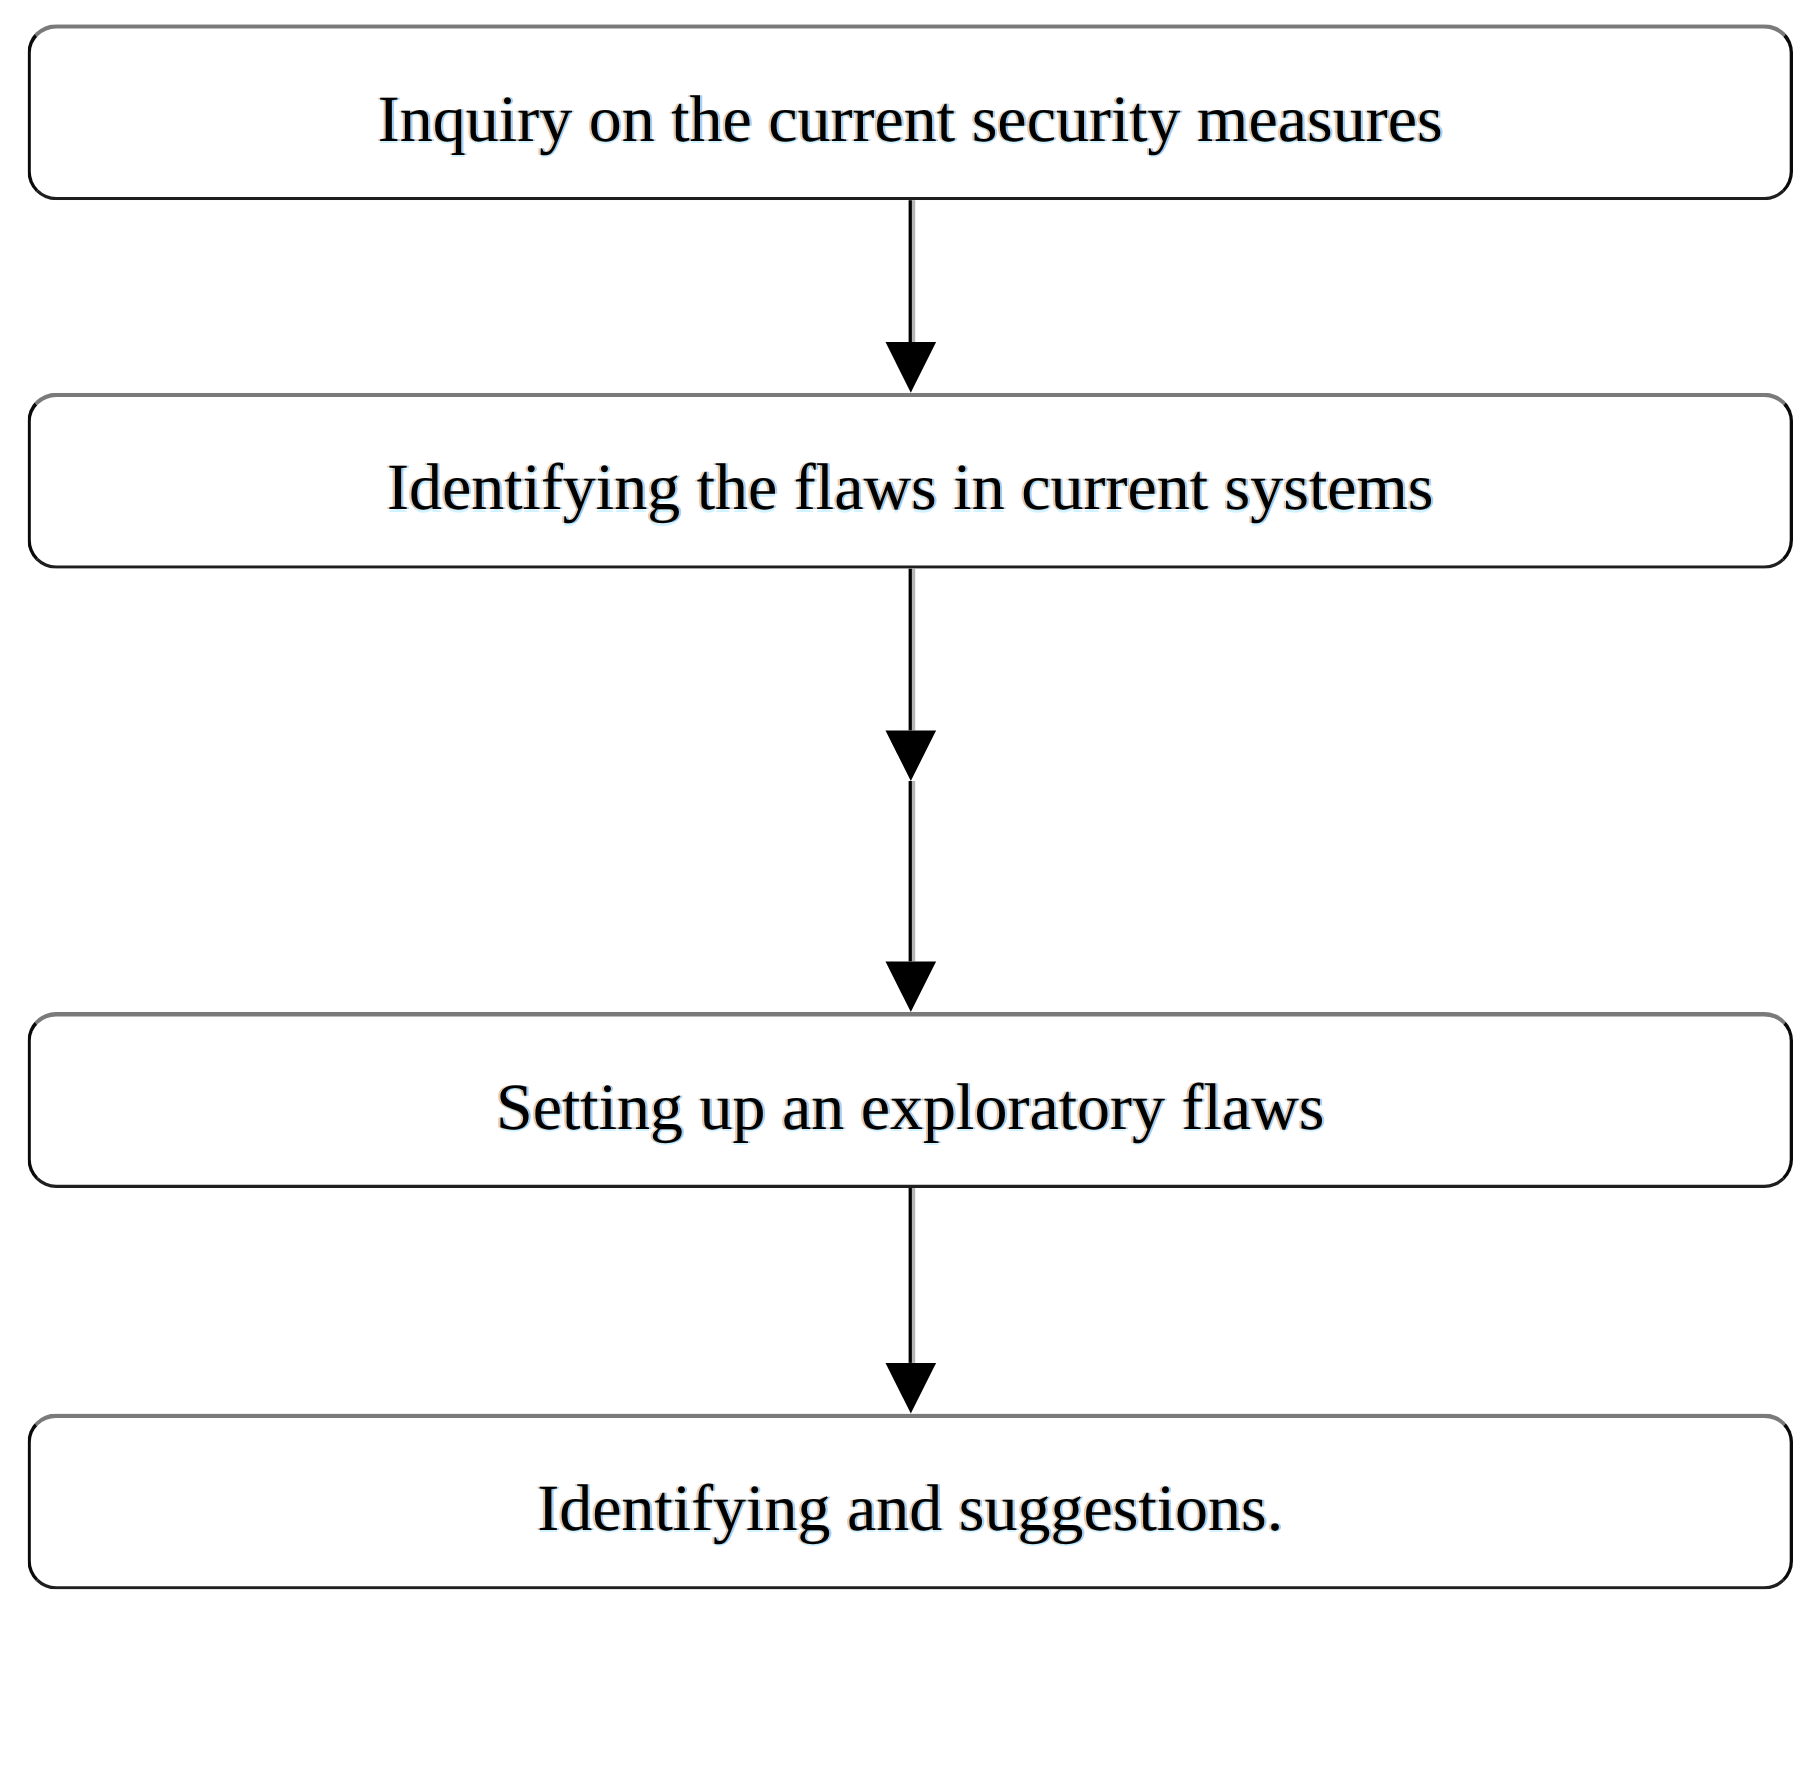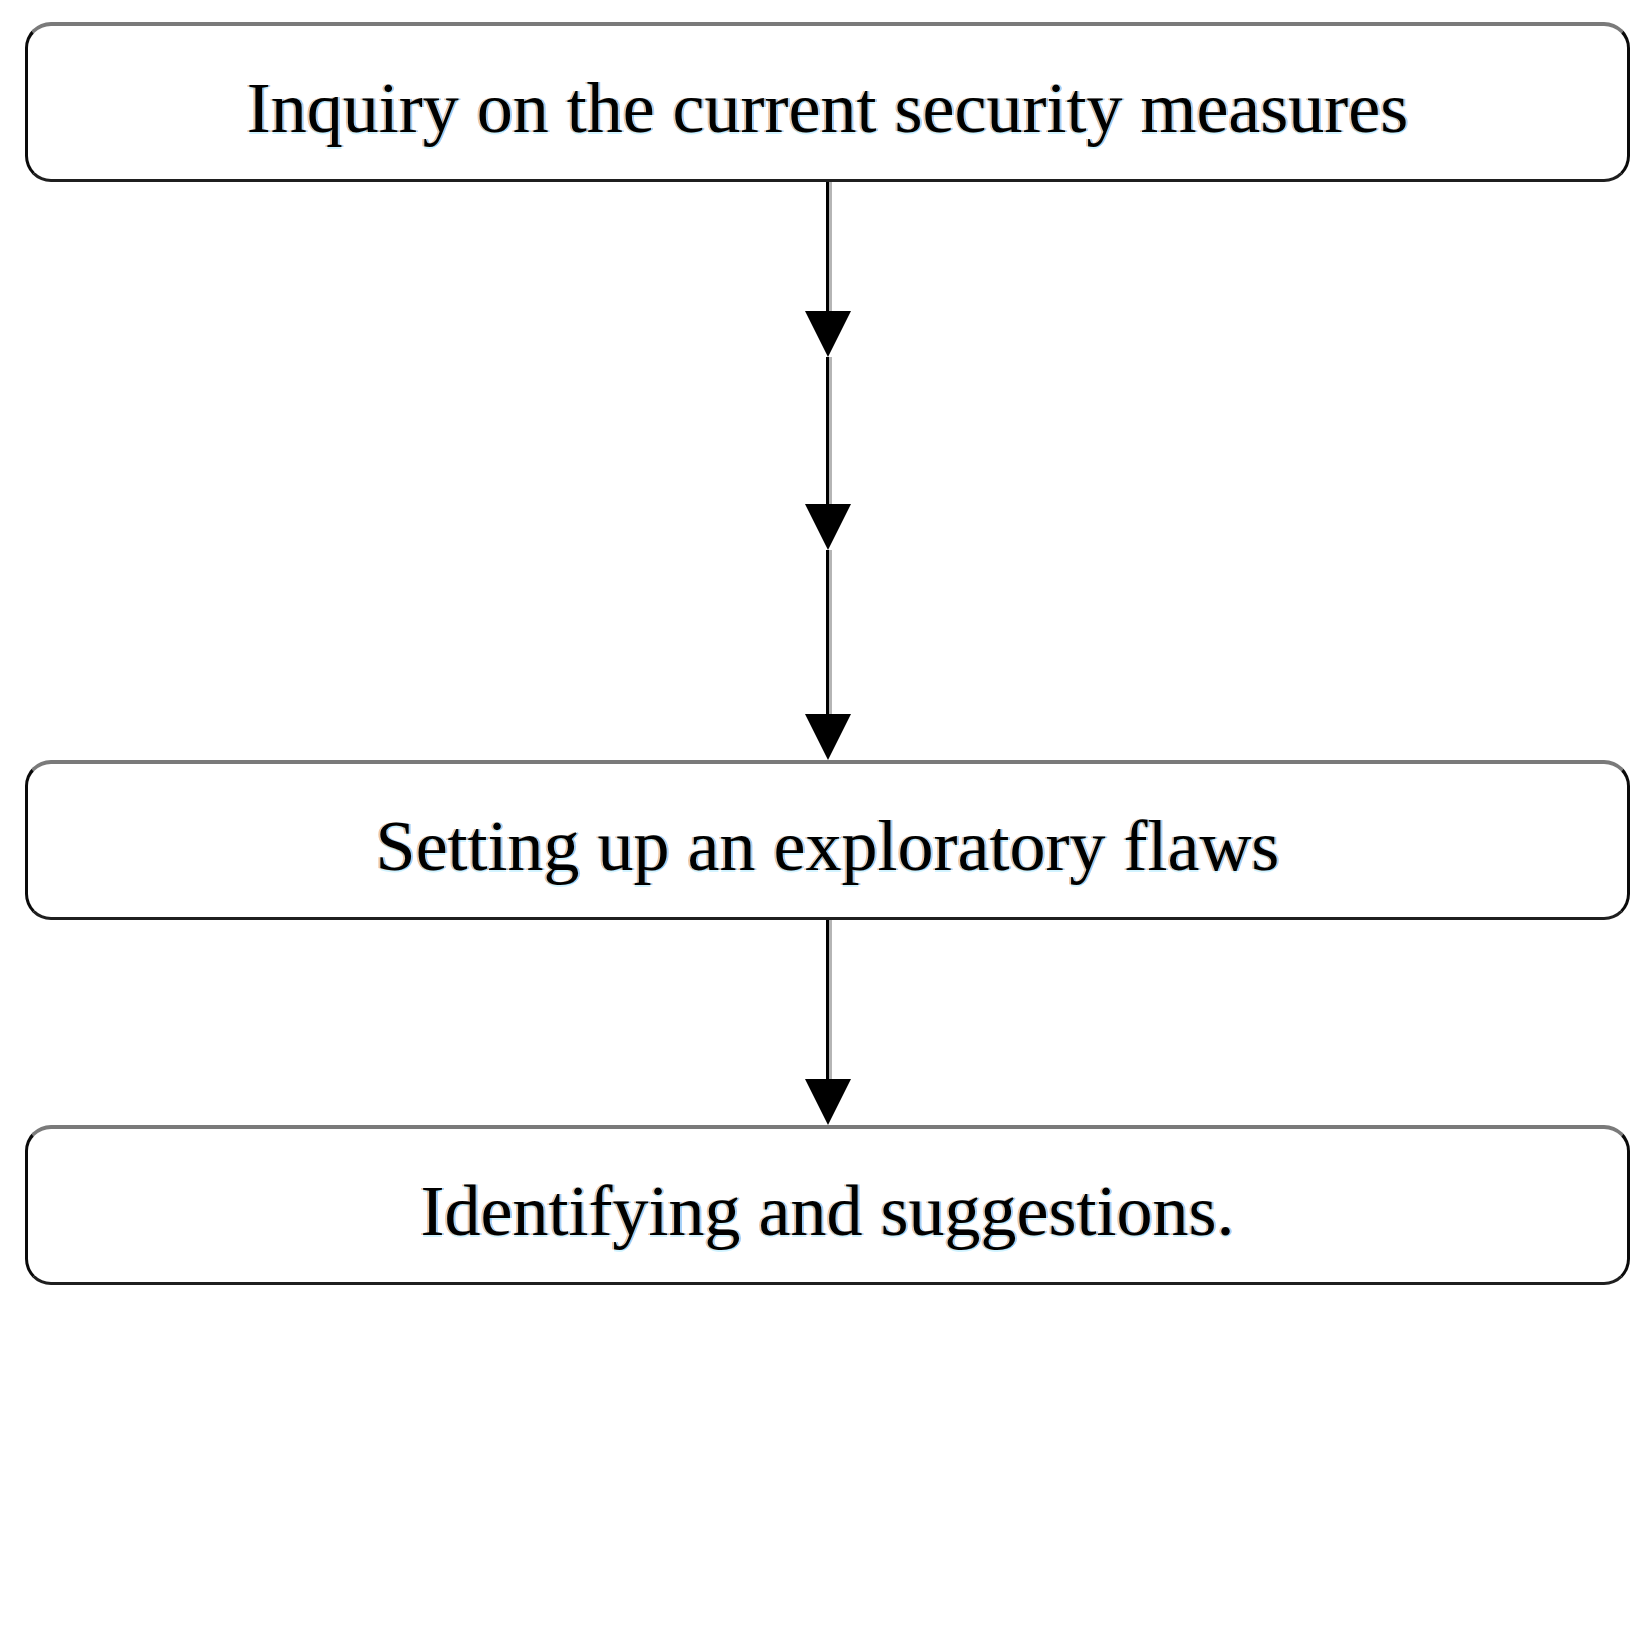--- a/index.html
+++ b/index.html
@@ -25,21 +25,21 @@
     border-top: 4px solid #7a7a7a;
     border-bottom-color: #1f1f1f;
     border-radius: 26px;
     background: #ffffff;
     display: flex;
     align-items: center;
     justify-content: center;
     flex: 0 0 auto;
   }
   .flow-box .label {
-    font-size: 72px;
+    font-size: 60px;
     line-height: 1;
     color: #000000;
     padding-top: 10px;
     white-space: nowrap;
     letter-spacing: 0px;
     
     text-shadow: -2px 0 0 rgba(214, 118, 27, 0.40),
                   2px 0 0 rgba(28, 134, 235, 0.40),
                   0 2px 0 rgba(0, 190, 255, 0.18);
   }
@@ -75,20 +75,23 @@
 
   <div class="flow-box">
     <span class="label">Inquiry on the current security measures</span>
   </div>
 
   <div class="connector gap-1">
     <div class="shaft"></div>
     <div class="head"></div>
   </div>
 
+  <div class="flow-box">
+    <span class="label">Identifying the flaws in current systems</span>
+  </div>
 
   <div class="connector gap-2">
     <div class="shaft"></div>
     <div class="head"></div>
   </div>
 
 
   <div class="connector gap-3">
     <div class="shaft"></div>
     <div class="head"></div>

